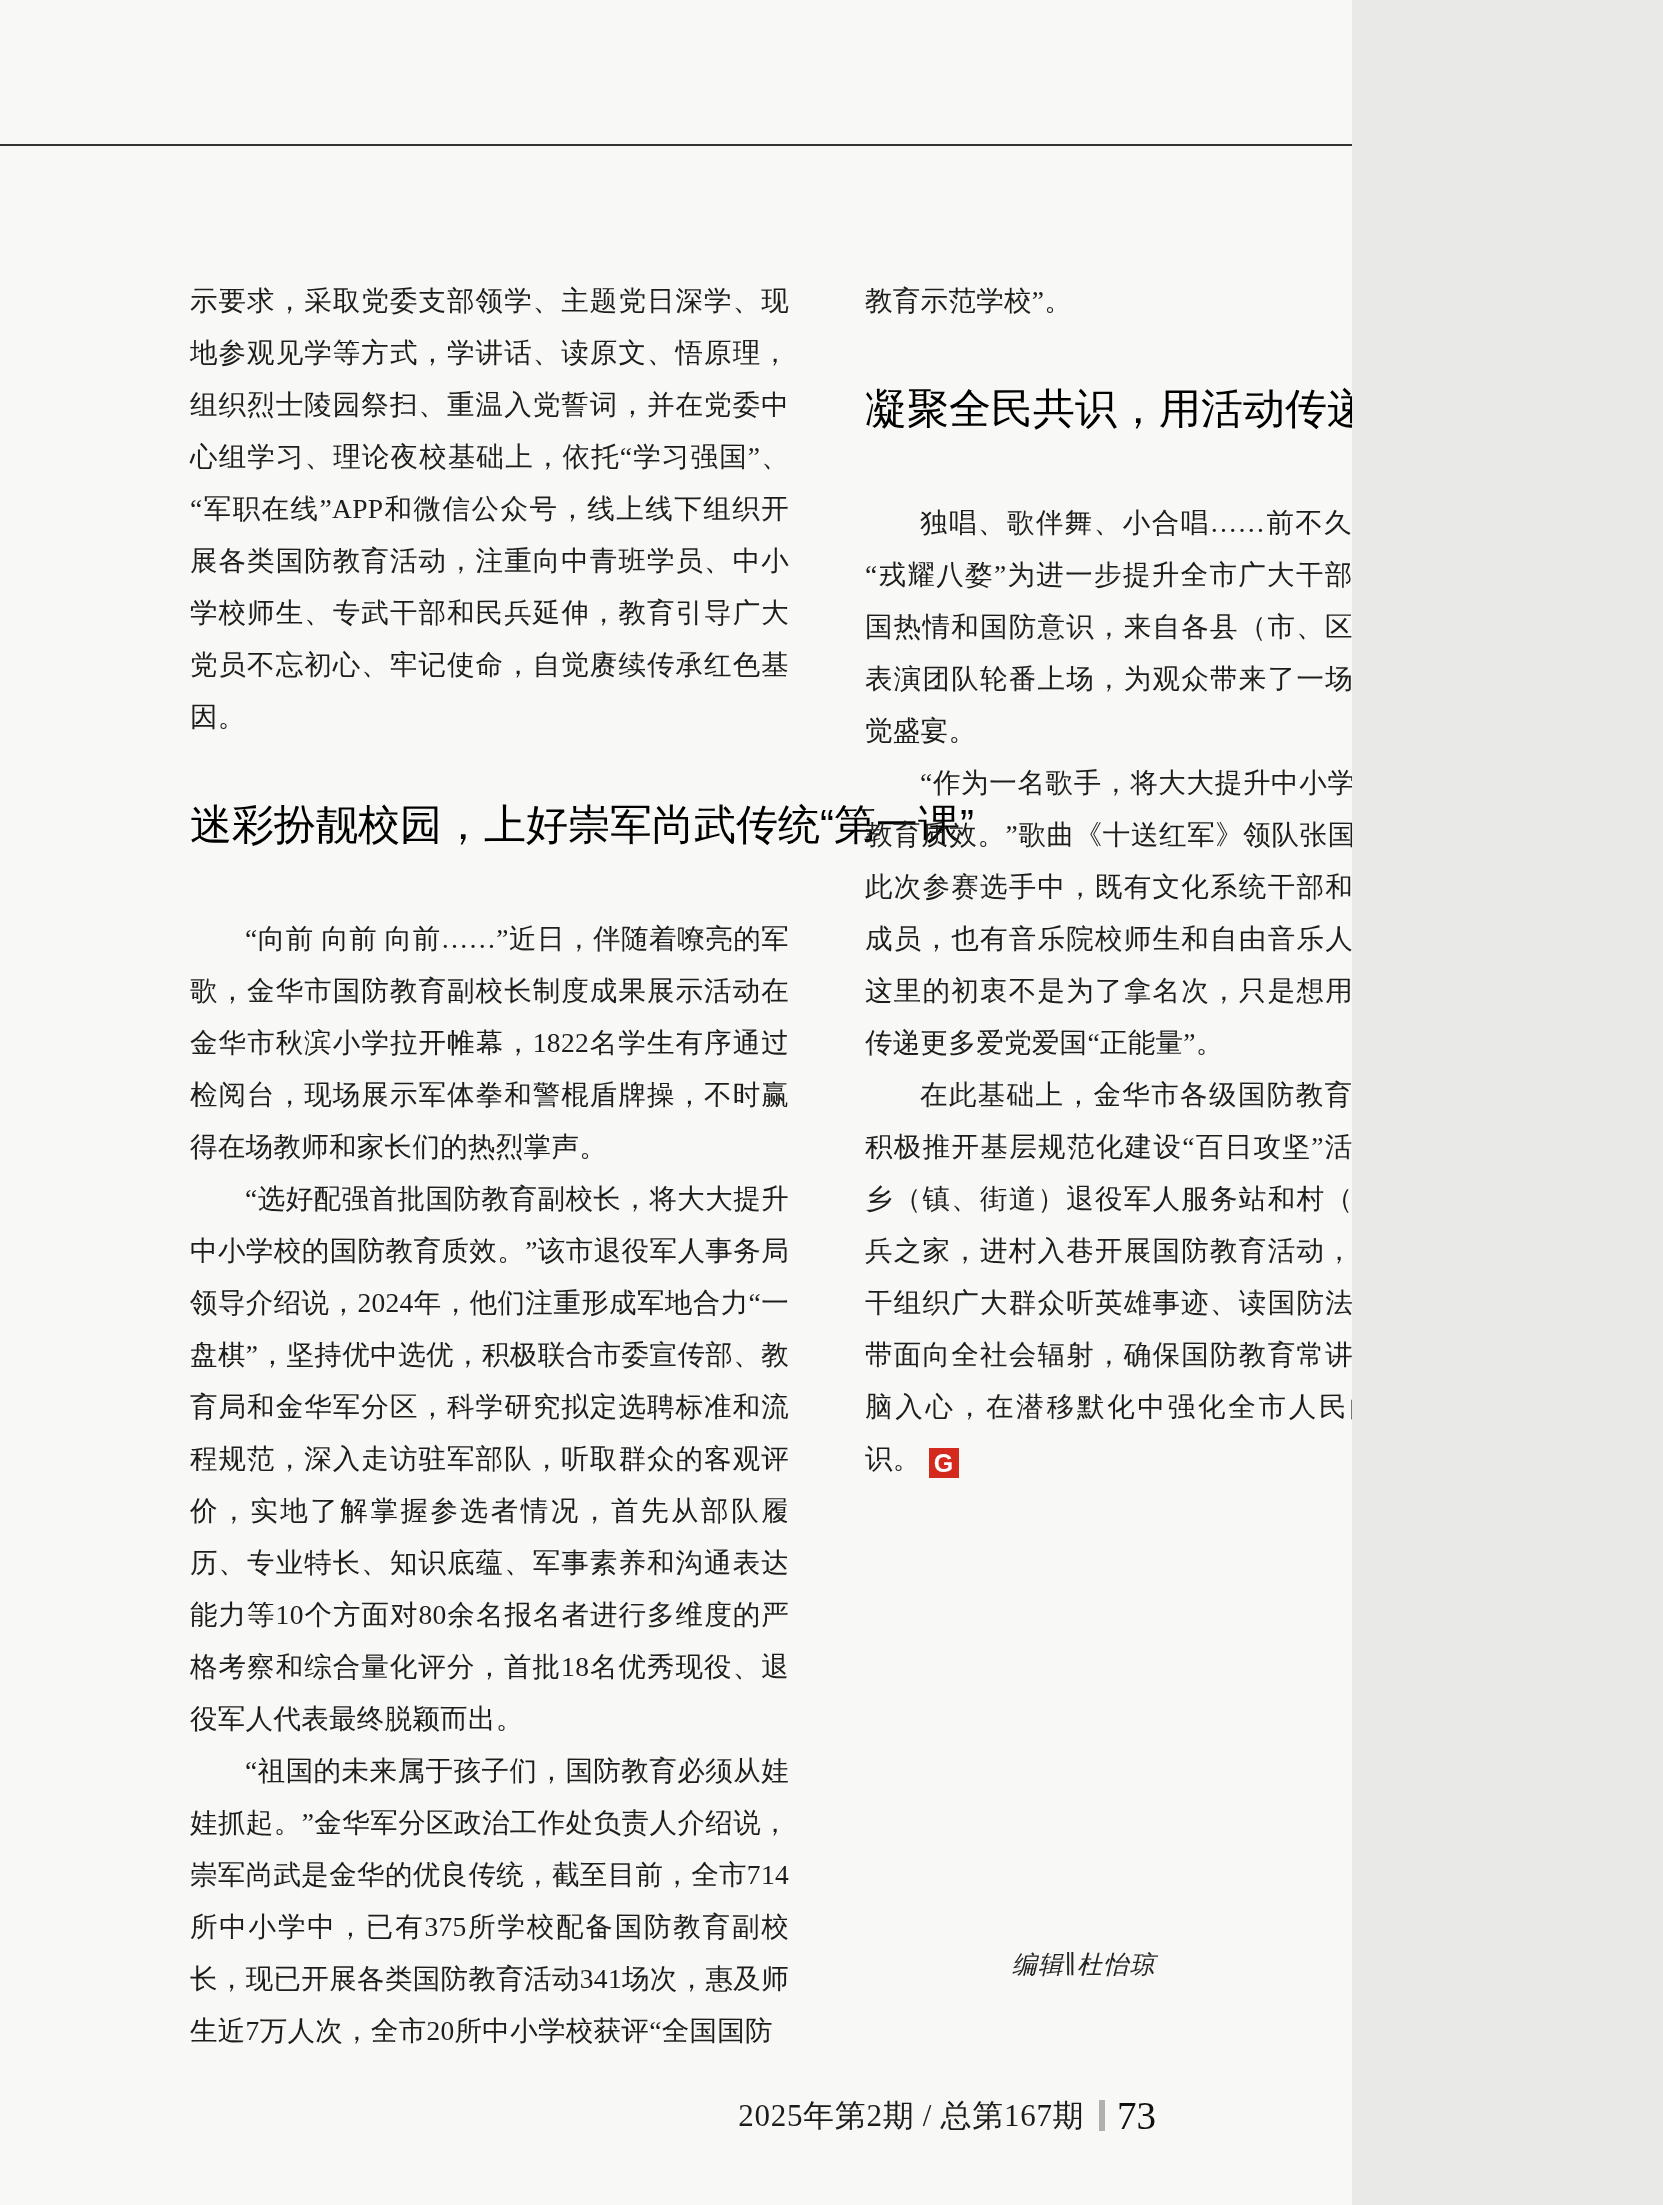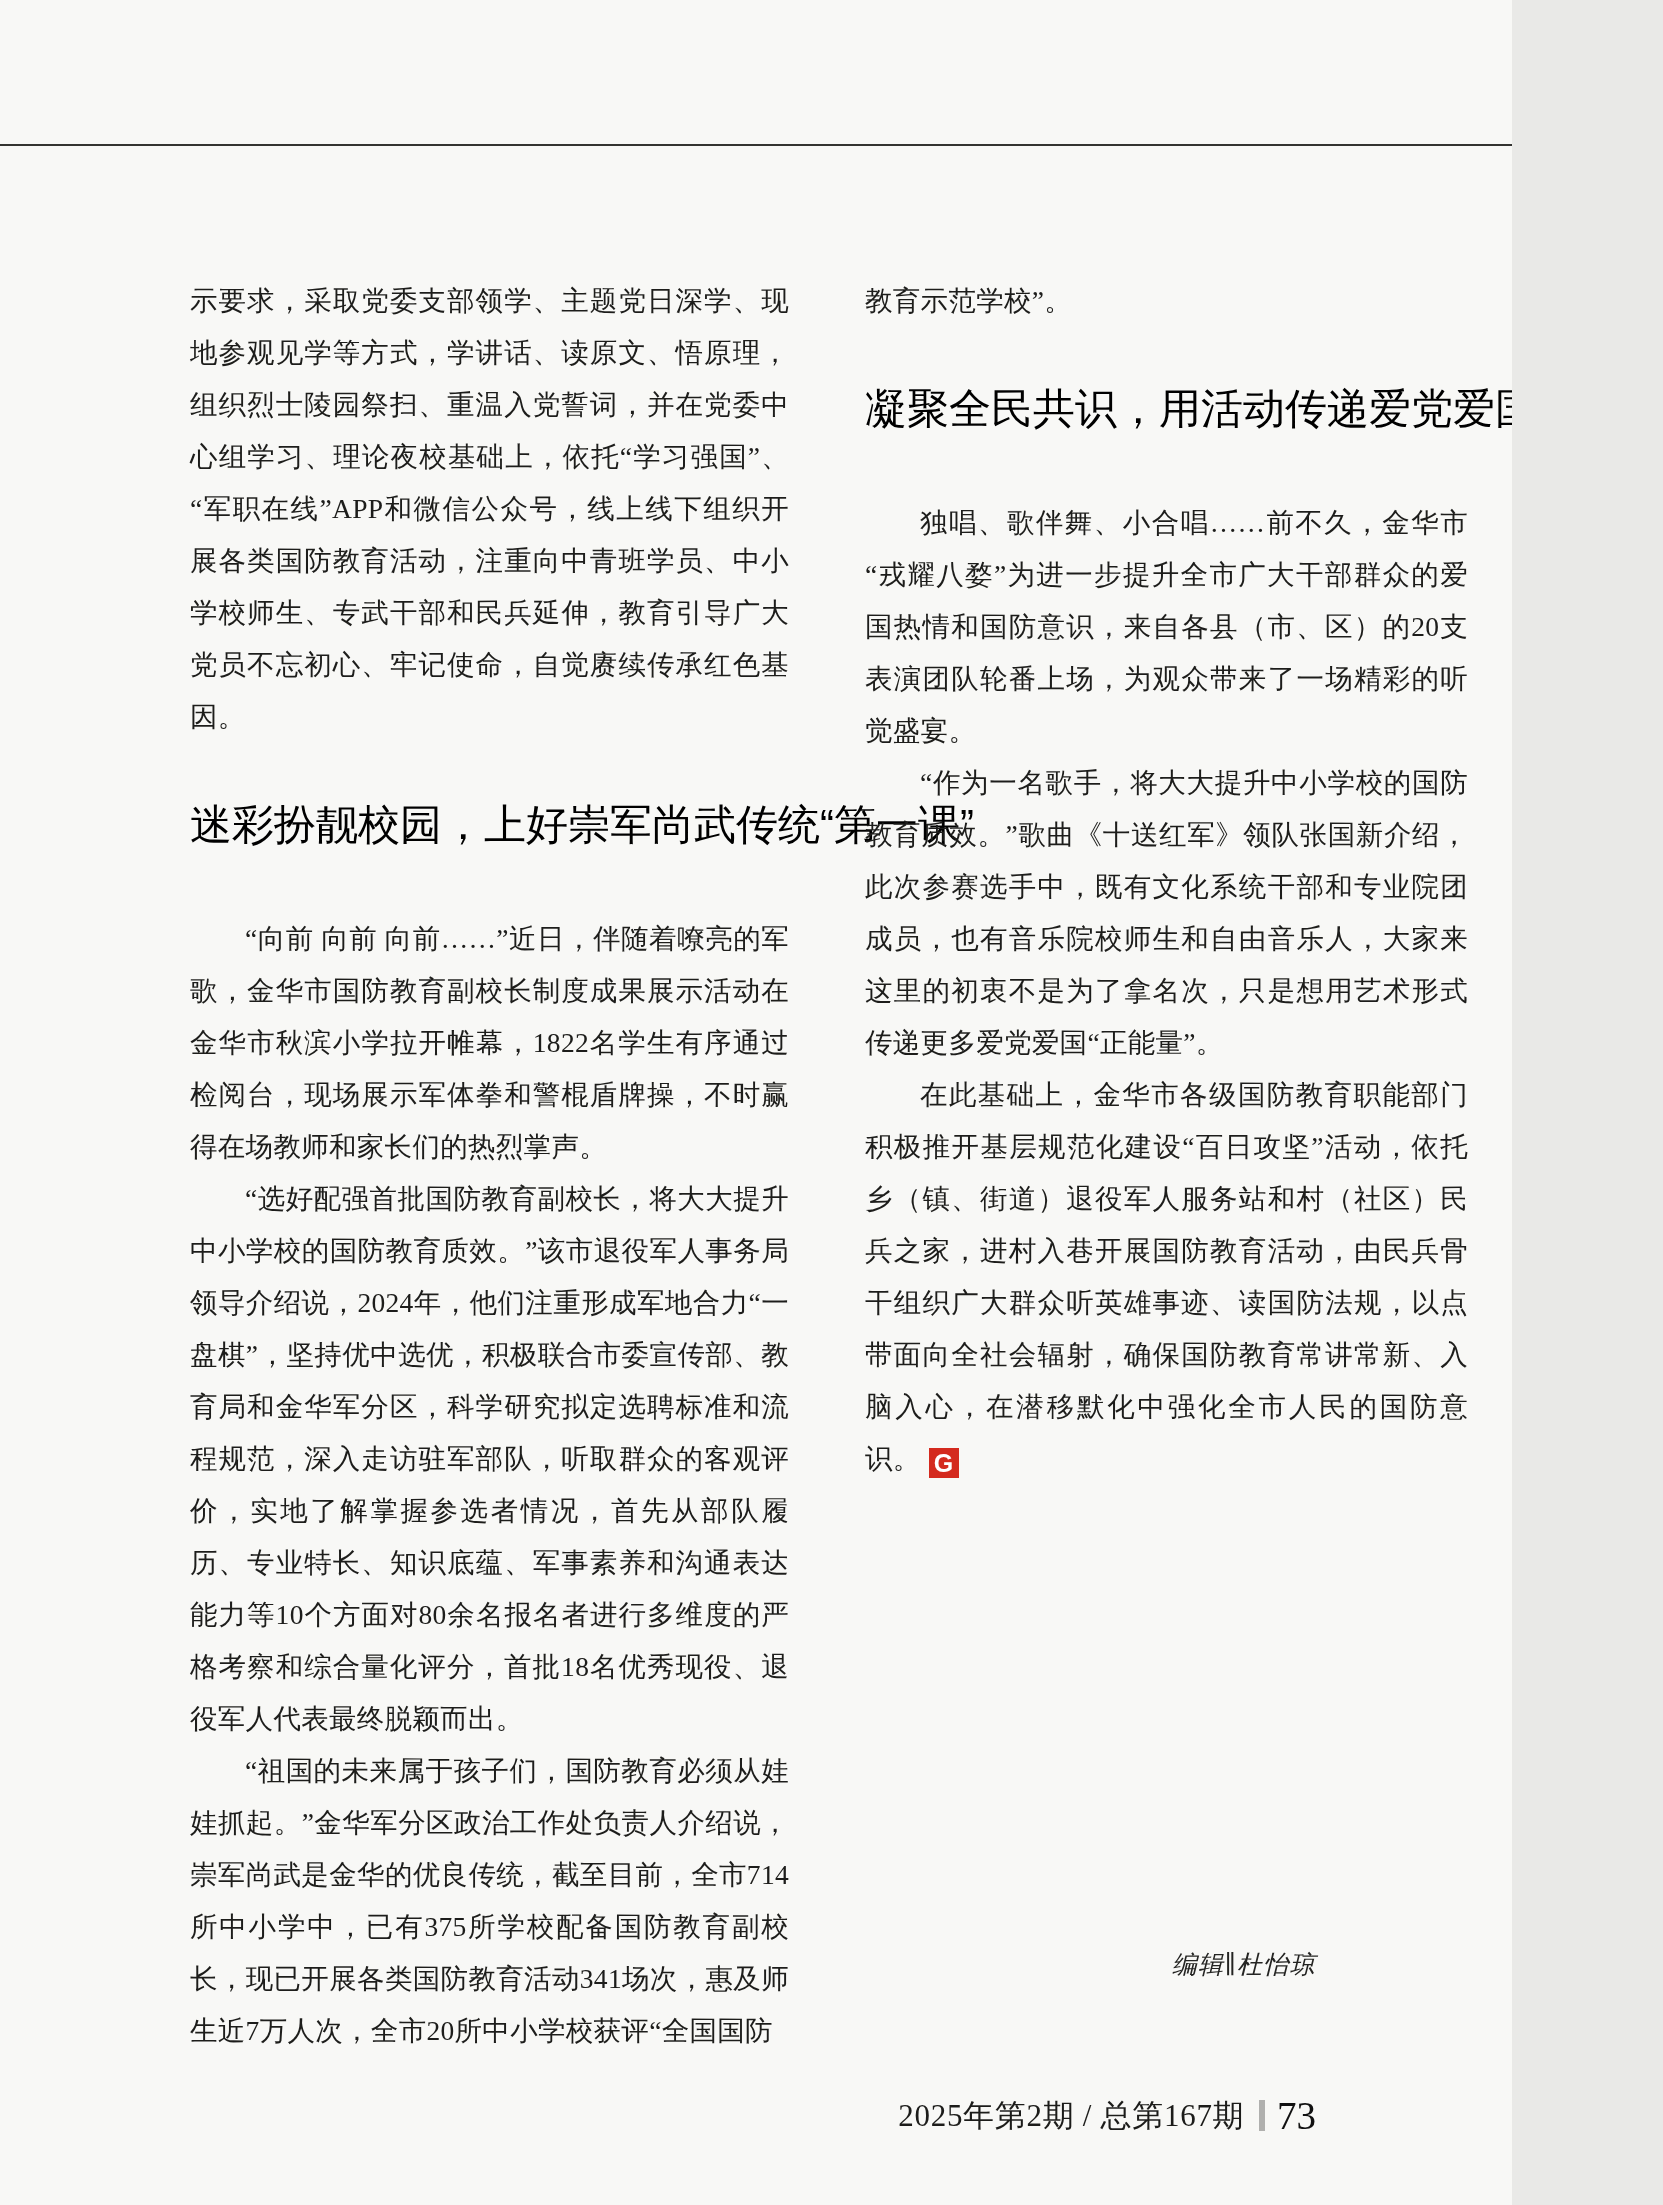--- a/index.html
+++ b/index.html
@@ -2,21 +2,21 @@
 <html lang="zh" style="font-size:10.5px"><head>
 <meta charset="utf-8">
 <style>
   html, body {
     margin: 0;
     padding: 0;
     background: #e9e9e7;
   }
   .page {
     position: relative;
-    width: 1512px;
+    width: 1352px;
     height: 2205px;
     background: #f8f8f6;
     overflow: hidden;
     color: #1d1d1b;
     font-family: "Liberation Serif", "DejaVu Serif", serif;
   }
   .top-rule {
     position: absolute;
     left: 0;
     top: 144px;

